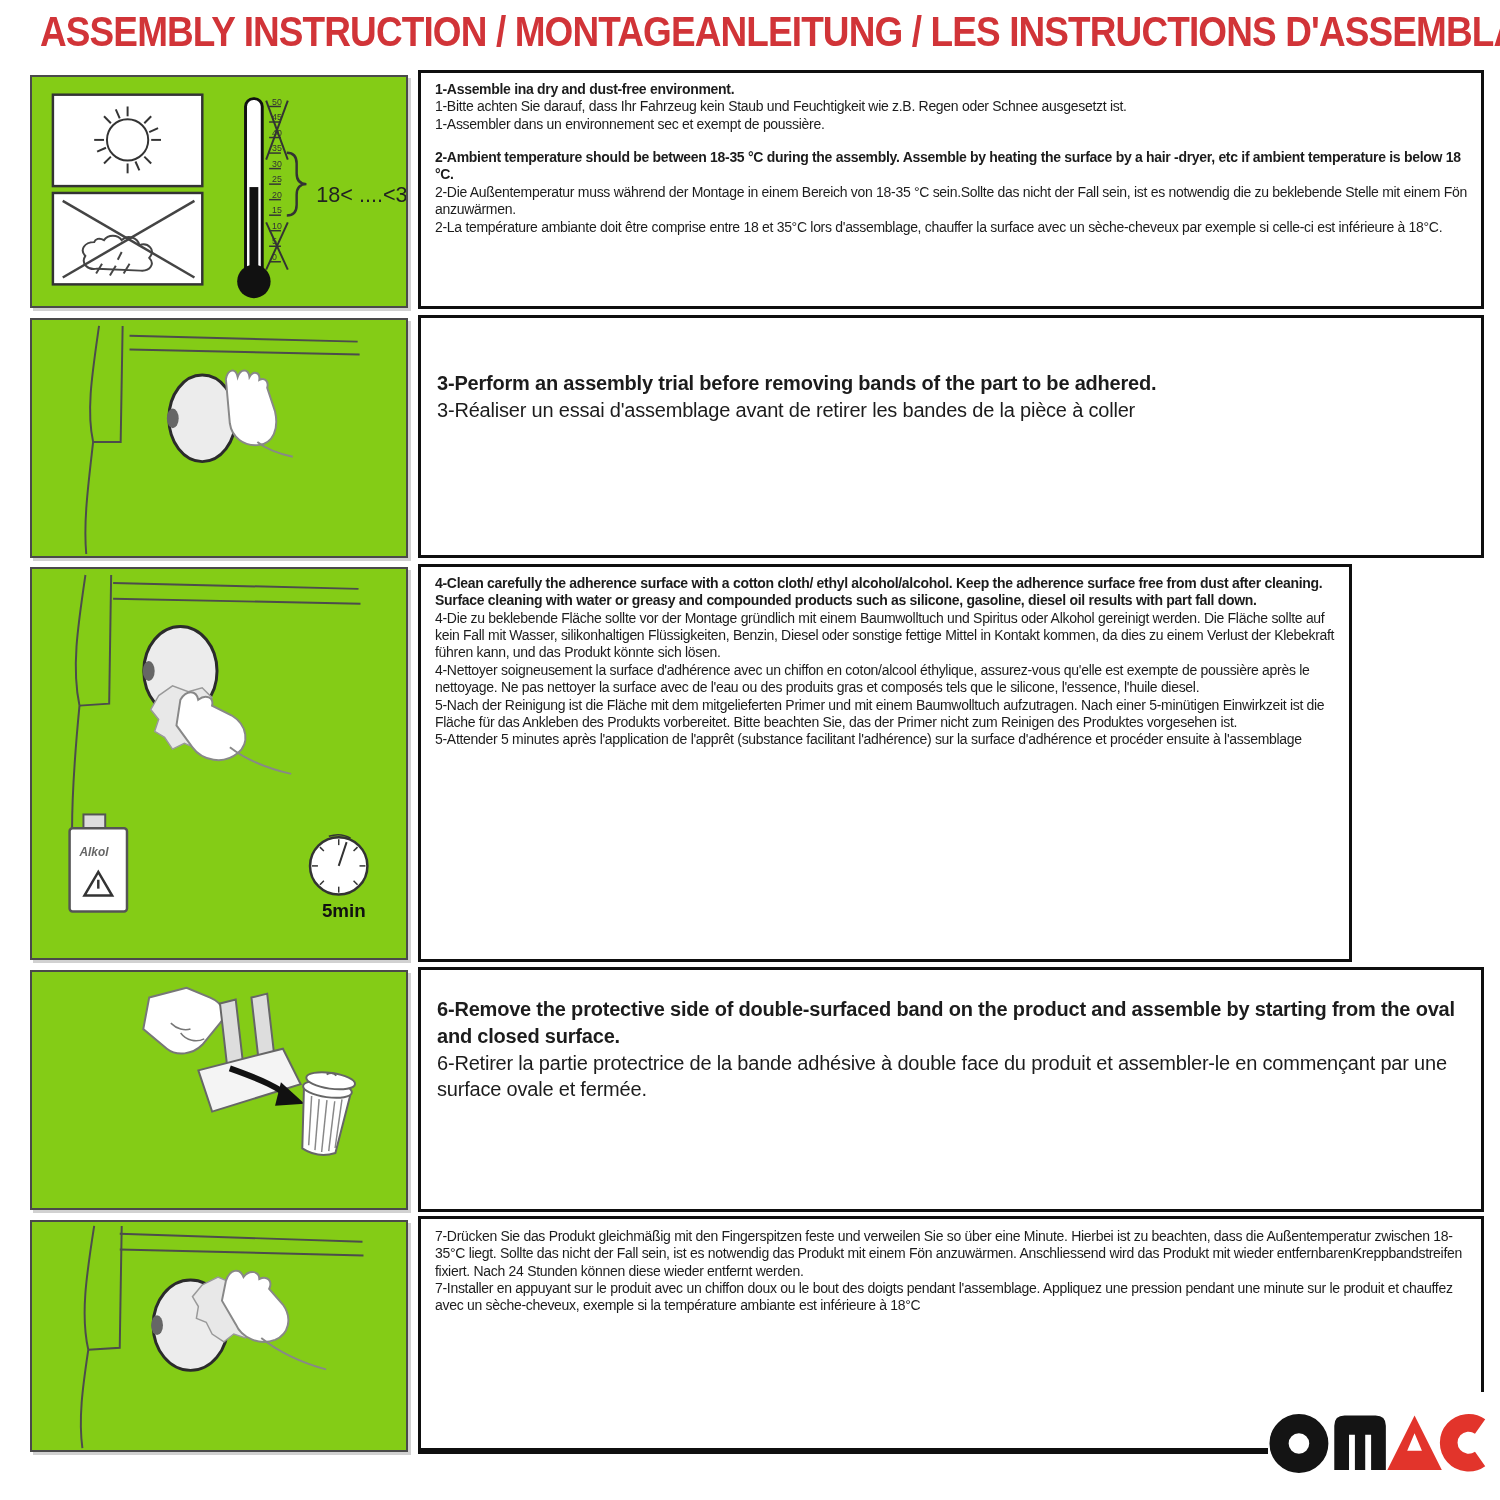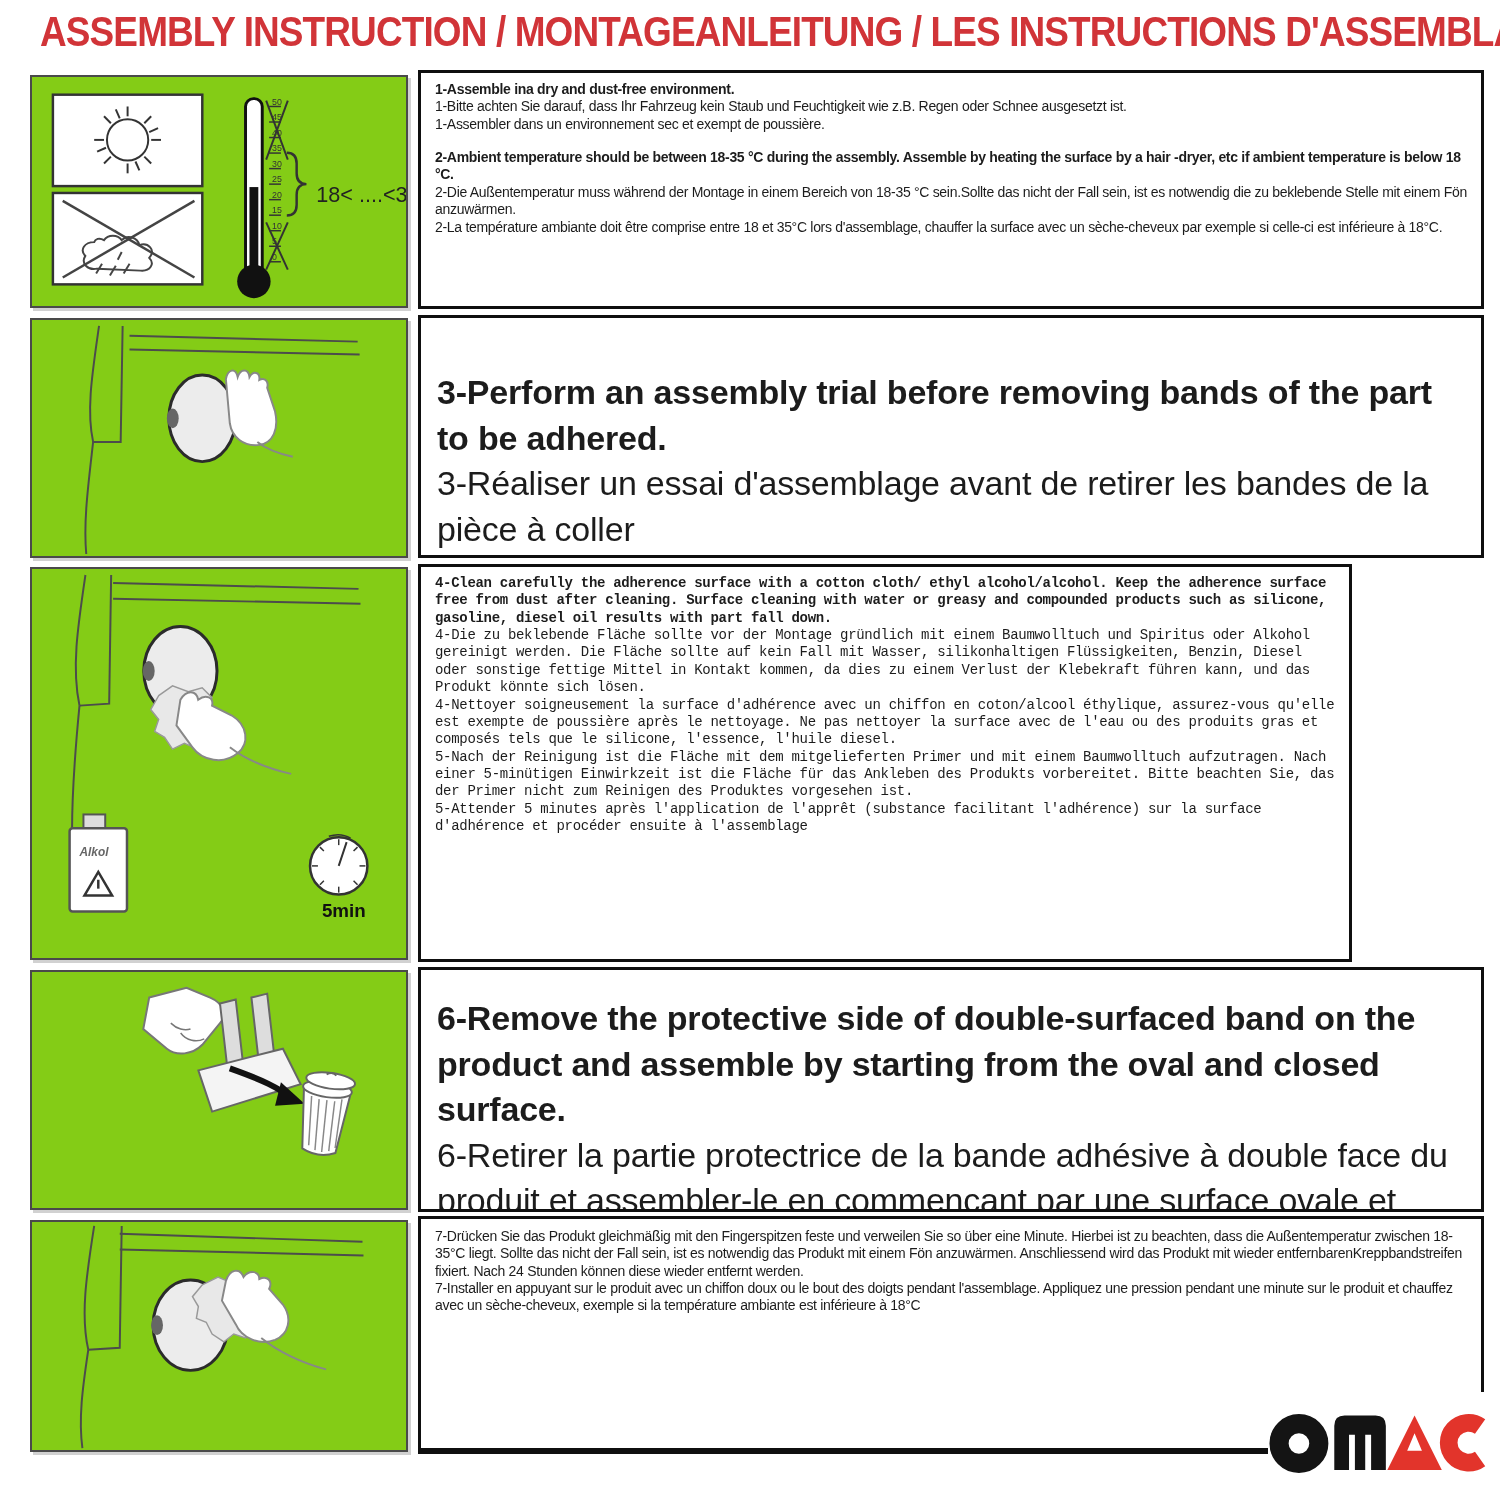--- a/index.html
+++ b/index.html
@@ -7,21 +7,21 @@
         font-family:"Liberation Sans", sans-serif;color:#1c1c1c;}
   .title{position:absolute;left:40px;top:8px;font-size:42px;font-weight:700;
          color:#d13438;white-space:nowrap;letter-spacing:-1px;
          transform:scaleX(0.88);transform-origin:left center;}
   .illus{position:absolute;background:#84cc16;border:2px solid #4a4a4a;
          box-shadow:3px 3px 0 rgba(0,0,0,0.18);}
   .panel{position:absolute;background:#fff;border:3px solid #0f0f0f;box-sizing:border-box;
          overflow:hidden;}
   .panel p{margin:0;letter-spacing:-0.3px;}
   .small p{font-size:14px;line-height:1.24;}
-  .big p{font-size:34px;line-height:1.34;letter-spacing:-0.2px;}
+  .big p{font-size:20px;line-height:1.34;letter-spacing:-0.2px;}
   .b{font-weight:700;}
   .gap{margin-top:16px !important;}
   .pad1{padding:8px 14px;}
   .pad2{padding:52px 16px 0 16px;}
   .pad3{padding:8px 14px;}
   .pad4{padding:26px 20px 0 16px;}
   .pad5{padding:9px 14px;}
   .thick{border-bottom-width:6px;}
   .logo{position:absolute;left:1268px;top:1392px;width:232px;height:100px;background:#fff;
         z-index:6;display:flex;align-items:center;}
@@ -180,21 +180,21 @@
           <line x1="291" y1="319" x2="295" y2="315"></line>
             <line x1="325" y1="285" x2="329" y2="281"></line>
         </g>
         <line x1="310" y1="300" x2="318" y2="276" stroke="#333" stroke-width="2"></line>
         <path d="M300,270 q12,-4 22,2" fill="none" stroke="#333" stroke-width="1.5"></path>
         <text x="293" y="352" font-size="19" font-weight="700" fill="#111" font-family="Liberation Sans, sans-serif">5min</text>
       </g>
     </svg>
   </div>
 
-  <div class="panel small pad3" style="left:418px;top:564px;width:934px;height:398px;font-family:Liberation Mono, monospace;">
+  <div class="panel small pad3" style="left:418px;top:564px;width:934px;height:398px;">
     <p class="b">4-Clean carefully the adherence surface with a cotton cloth/ ethyl alcohol/alcohol. Keep the adherence surface free from dust after cleaning. Surface cleaning with water or greasy and compounded products such as silicone, gasoline, diesel oil results with part fall down.</p>
     <p>4-Die zu beklebende Fläche sollte vor der Montage gründlich mit einem Baumwolltuch und Spiritus oder Alkohol gereinigt werden. Die Fläche sollte auf kein Fall mit Wasser, silikonhaltigen Flüssigkeiten, Benzin, Diesel oder sonstige fettige Mittel in Kontakt kommen, da dies zu einem Verlust der Klebekraft führen kann, und das Produkt könnte sich lösen.</p>
     <p>4-Nettoyer soigneusement la surface d'adhérence avec un chiffon en coton/alcool éthylique, assurez-vous qu'elle est exempte de poussière après le nettoyage. Ne pas nettoyer la surface avec de l'eau ou des produits gras et composés tels que le silicone, l'essence, l'huile diesel.</p>
     <p>5-Nach der Reinigung ist die Fläche mit dem mitgelieferten Primer und mit einem Baumwolltuch aufzutragen. Nach einer 5-minütigen Einwirkzeit ist die Fläche für das Ankleben des Produkts vorbereitet. Bitte beachten Sie, das der Primer nicht zum Reinigen des Produktes vorgesehen ist.</p>
     <p>5-Attender 5 minutes après l'application de l'apprêt (substance facilitant l'adhérence) sur la surface d'adhérence et procéder ensuite à l'assemblage</p>
   </div>
 
   <div class="illus" style="left:30px;top:970px;width:374px;height:236px;">
     <svg width="374" height="236" viewBox="0 0 378 240">
       <g>

